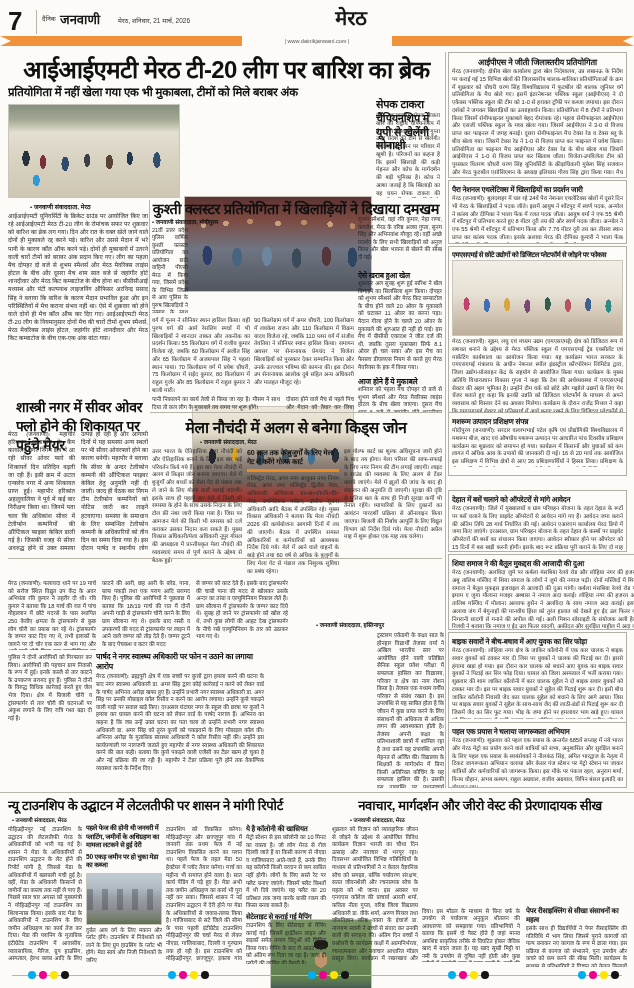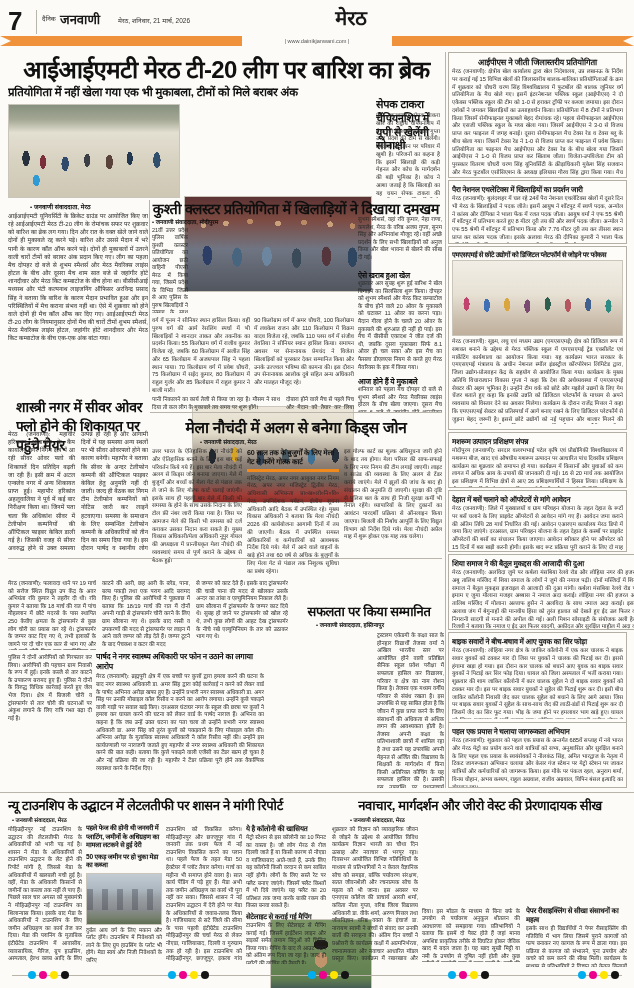--- a/index.html
+++ b/index.html
@@ -129,39 +129,38 @@
   <div class="abs body" style="left:8px;top:580px;width:88px;height:70px;font-size:5.6px">मेरठ (जनवाणी): फलावदा थाने पर 19 मार्च को सरोज स्थित विद्युत उप केंद्र के अवर अभियंता रवि कुमार ने तहरीर दी थी। रवि कुमार ने बताया कि 18 मार्च की रात में पांच मौहल्लान में छोटे मदरसे के पास स्थापित 250 केवीए क्षमता के ट्रांसफार्मर से कुछ लोग चोरी का प्रयास कर रहे थे। ट्रांसफार्मर के जम्पर काट दिए गए थे, तभी इलाकों के जागने पर दो चोर एक कार से भाग गए और आते-जाते चोरी किया गया एल्युमिनियम का तार ले गए। पुलिस ने तहरीर के आधार पर मुकदमा दर्ज कर लिया था। फलावदा थाना प्रभारी अजय शुक्ला ने बताया कि शुक्रवार को चेकिंग के दौरान</div>
   <div class="abs body" style="left:102px;top:580px;width:88px;height:70px;font-size:5.6px">काटने की आरी, छह आरी के ब्लेड, पाना, बल्ब पकड़ी तथा एक पराग आदि बरामद किए हैं। पुलिस की आरोपियों ने पूछताछ में बताया कि 18/19 मार्च की रात में दोनों अपनी गाड़ी से ट्रांसफार्मर चोरी करने के लिए ग्राम सौलाना गए थे। इसके बाद रस्सी व उपकरणों की मदद से ट्रांसफार्मर पर लाइन में आने वाले जम्पर को तोड़ देते हैं। जम्पर टूटने के बाद पेचकश व कटर की मदद</div>
   <div class="abs body" style="left:196px;top:580px;width:92px;height:70px;font-size:5.6px">से जम्पर को काट देते हैं। इसके बाद ट्रांसफार्मर की चाबी पाना की मदद से खोलकर उसके अन्दर का तांबा व एल्युमिनियम निकाल लेते हैं। ग्राम सौलाना में ट्रांसफार्मर के जम्पर काट दिये थे। सुबह हो जाने पर ट्रांसफार्मर को खोल रहे थे, तभी कुछ लोगों की आहट देख ट्रांसफार्मर के नीचे रखे एल्युमिनियम के तार को उठाकर भाग गए थे।</div>
   <div class="abs body" style="left:8px;top:654px;width:84px;height:134px;font-size:5.6px">पुलिस ने दोनों आरोपियों को गिरफ्तार कर लिया। आरोपियों की पहचान ग्राम निवासी के रूप में हुई। इनके कब्जे से तार काटने के उपकरण बरामद हुए हैं। पुलिस ने दोनों के विरुद्ध विधिक कार्रवाई करते हुए जेल भेज दिया। क्षेत्र में बिजली चोरी व ट्रांसफार्मर से तार चोरी की घटनाओं पर अंकुश लगाने के लिए रात्रि गश्त बढ़ा दी गई है।</div>
 
   <div class="abs" style="left:96px;top:652px;width:168px">
     <div class="hlw" style="font-size:7.8px;line-height:1.25">पार्षद ने नगर स्वास्थ्य अधिकारी पर फोन न उठाने का लगाया आरोप</div>
     <div class="body" style="width:168px;height:114px;font-size:5.6px;margin-top:2px">मेरठ (जनवाणी): ब्रह्मपुरी क्षेत्र में एक बच्ची पर कुत्तों द्वारा हमला करने की घटना के बाद नगर स्वास्थ्य अधिकारी डा. अमर सिंह द्वारा कोई कार्रवाई न करने को लेकर वार्ड के पार्षद अभिनव अरोड़ा खफा हुए हैं। उन्होंने प्रभारी नगर स्वास्थ्य अधिकारी डा. अमर सिंह पर उनकी मोबाइल कॉल रिसीव न करने का आरोप लगाया। उन्होंने कुत्ते पकड़ने वाली गाड़ी पर सवाल खड़े किए। दरअसल घंटाघर नगर के स्कूल की छात्रा पर कुत्तों ने हमला कर घायल करने की घटना को लेकर वार्ड के पार्षद नाराज हैं। अभिनव का कहना है कि जब उन्हें उक्त घटना का पता चला तो उन्होंने प्रभारी नगर स्वास्थ्य अधिकारी डा. अमर सिंह को तुरंत कुत्तों को पकड़वाने के लिए मोबाइल कॉल की। अभिनव अरोड़ा के मुताबिक स्वास्थ्य अधिकारी ने कॉल रिसीव नहीं की। उन्होंने इस कार्यप्रणाली पर नाराजगी जताते हुए महापौर से नगर स्वास्थ्य अधिकारी की शिकायत करने की बात कही। बताया कि कुत्ते पकड़ने वाली एजेंसी का टेंडर खत्म हो चुका है और नई प्रक्रिया की जा रही है। महापौर ने टेंडर प्रक्रिया पूरी होने तक वैकल्पिक व्यवस्था करने के निर्देश दिए।</div>
   </div>
 
-  <div class="abs hl" style="left:294px;top:602px;width:150px;font-size:13px">सफलता पर किया सम्मानित</div>
   <div class="abs byline" style="left:316px;top:621px;width:120px;font-size:5.8px">• जनवाणी संवाददाता, हस्तिनापुर</div>
   <div class="abs photo ph-boy" style="left:270px;top:632px;width:102px;height:156px"></div>
   <div class="abs body" style="left:377px;top:632px;width:67px;height:156px;font-size:5.6px">ट्रस्टलम एकेडमी के कक्षा सात के होनहार विद्यार्थी तेजस्व वर्मा ने अखिल भारतीय स्तर पर आयोजित होने वाली प्रतिष्ठित सैनिक स्कूल प्रवेश परीक्षा में सफलता हासिल कर विद्यालय, परिवार व क्षेत्र का नाम रोशन किया है। तेजस्व एक मध्यम वर्गीय परिवार से संबंध रखता है। इस उपलब्धि से यह साबित होता है कि जीवन में कुछ प्राप्त करने के लिए संसाधनों की अधिकता से अधिक लगन की आवश्यकता होती है। तेजस्व अपनी कक्षा के प्रतिभाशाली छात्रों में शामिल रहा है तथा उसने यह उपलब्धि अपनी मेहनत से अर्जित की। विद्यालय के शिक्षकों के मार्गदर्शन में बिना किसी अतिरिक्त कोचिंग के यह सफलता हासिल की है। उसकी इस उपलब्धि पर प्रधानाचार्य श्रीराज आर्य ने समस्त स्टाफ के साथ बधाई देते हुए उज्ज्वल भविष्य की शुभकामनाएं प्रेषित कीं।</div>
 
   <div class="abs box" style="left:448px;top:52px;width:179px;height:126px">
     <div class="rrhead" style="font-size:8.2px;text-align:center">आईपीएस ने जीती जिलास्तरीय प्रतियोगिता</div>
     <div class="body" style="height:108px;font-size:5.7px">मेरठ (जनवाणी): क्षेत्रीय खेल कार्यालय द्वारा खेल निदेशालय, उप्र लखनऊ के निर्देश पर कराई गई 15 विभिन्न खेलों की जिलास्तरीय बालक-बालिका प्रतियोगिताओं के क्रम में शुक्रवार को चौधरी चरण सिंह विश्वविद्यालय में फुटबॉल की बालक जूनियर वर्ग प्रतियोगिता के मैच खेले गए। इसमें इंटरनेशनल पब्लिक स्कूल (आईपीएस) ने दो एकैक्स पब्लिक स्कूल की टीम को 1-0 से हराकर ट्रॉफी पर कब्जा जमाया। इस दौरान दर्शकों ने जमकर खिलाड़ियों का उत्साहवर्धन किया। प्रतियोगिता में 8 टीमों ने प्रतिभाग किया जिसमें सेमीफाइनल मुकाबले बेहद रोमांचक रहे। पहला सेमीफाइनल आईपीएस और एसजी पब्लिक स्कूल के मध्य खेला गया। जिसमें आईपीएस ने 3-0 से विजय प्राप्त कर फाइनल में जगह बनाई। दूसरा सेमीफाइनल मैच टेक्स रेड व टेक्स ब्लू के बीच खेला गया। जिसमें टेक्स रेड ने 1-0 से विजय प्राप्त कर फाइनल में प्रवेश किया। प्रतियोगिता का फाइनल मैच आईपीएस और टेक्स रेड के बीच खेला गया जिसमें आईपीएस ने 1-0 से विजय प्राप्त कर खिताब जीता। विजेता-उपविजेता टीम को पुरस्कार वितरण चौधरी चरण सिंह यूनिव​र्सिटी के क्रीड़ाधिकारी मुकेश सिंह सजवान और मेरठ फुटबॉल एसोसिएशन के अध्यक्ष इलियास गौरव सिंह द्वारा किया गया। मैच के निर्णायक अकरम, प्रदीप रोहित बंसल, दुर्गेश सिंह टिम आदि रहे। इस अवसर पर रामबल, उपक्रीड़ाधिकारी और वरिष्ठ फुटबॉल कोच ललित यंत्री उपस्थित रहे।</div>
   </div>
   <div class="abs box" style="left:448px;top:180px;width:179px;height:64px">
     <div class="rrhead">पैरा नेशनल एथलेटिक्स में खिलाड़ियों का प्रदर्शन जारी</div>
     <div class="body" style="height:48px;font-size:5.7px">मेरठ (जनवाणी): बुलंदशहर में चल रहे 24वें पैरा नेशनल एथलेटिक्स खेलों में दूसरे दिन भी मेरठ के खिलाड़ियों ने पदक जीते। इसमें आयुष ने शॉटपुट में स्वर्ण पदक, अन्मोल ने कांस्य और दीपिका ने भाला फेंक में रजत पदक जीता। आयुष वर्मा ने एफ 55 श्रेणी में शॉटपुट में प्रतिभाग करते हुए 8 मीटर दूरी तय की और स्वर्ण पदक जीता। अन्मोल ने एफ 55 श्रेणी में शॉटपुट में प्रतिभाग किया और 7.76 मीटर दूरी तय कर तीसरा स्थान प्राप्त कर कांस्य पदक जीता। इसके अलावा मेरठ की दीपिका कुमारी ने भाला फेंक प्रतियोगिता में प्रतिभाग करते हुए 13.10 मीटर दूरी तय की और दूसरा स्थान प्राप्त कर रजत पदक जीता। तीनों खिलाड़ियों ने पदक जीतकर मेरठ का नाम रोशन किया है। सभी खिलाड़ियों को पदक प्राप्त करने पर एथलेटिक्स कोच गौरव त्यागी, आरएसओ विधि यादव, जिला पैरा खेल के अध्यक्ष अजयवीर पुत्र आदि ने बधाई दी।</div>
   </div>
   <div class="abs box" style="left:448px;top:246px;width:179px;height:184px">
     <div class="rrhead" style="font-size:6.8px;letter-spacing:-0.3px">एमएसएमई से छोटे उद्योगों को डिजिटल प्लेटफॉर्म से जोड़ने पर फोकस</div>
     <div class="photo ph-msme" style="width:171px;height:76px;margin:1px 0 2px 0"></div>
     <div class="body" style="height:86px;font-size:5.7px">मेरठ (जनवाणी): सूक्ष्म, लघु एवं मध्यम उद्यम (एमएसएमई) क्षेत्र को डिजिटल रूप में सशक्त बनाने के उद्देश्य से मेरठ पब्लिक स्कूल में एमएसएमई ट्रेड एक्सीलेंट एवं मार्केटिंग कार्यशाला का आयोजन किया गया। यह कार्यक्रम भारत सरकार के एमएसएमई मंत्रालय के अधीन नेशनल स्मॉल इंडस्ट्रीज कॉरपोरेशन लिमिटेड द्वारा, जिला उद्योग-प्रोत्साहन केंद्र के सहयोग से आयोजित किया गया। कार्यक्रम के मुख्य अतिथि विचारप्रधान विकास गुप्ता ने कहा कि देश की अर्थव्यवस्था में एमएसएमई सेक्टर की अहम भूमिका है। उन्होंने टीम वर्क को छोटे और मझोले उद्यमों के लिए गेम चेंजर बताते हुए कहा कि इनकी उन्नति को डिजिटल प्लेटफॉर्म के माध्यम से अपने व्यवसाय को विस्तार देने का अवसर मिलेगा। कार्यक्रम के दौरान राजेंद्र मित्तल ने कहा कि एमएसएमई सेक्टर को प्रतिस्पर्धा में आगे बनाए रखने के लिए डिजिटल प्लेटफॉर्म से जुड़ना बेहद जरूरी है। इससे छोटे उद्योगों को नई पहचान और बाजार मिलने की संभावना बढ़ेगी। इस दौरान जिला समन्वयक अधिकारी मान्या चतुर्वेदी, डा. सीमा, राजेंद्र प्रकाश बीना सिंह, एनएसआईसी के अंश गुप्ता और उप महाप्रबंधक समीर अग्रवाल समेत कई गणमान्य लोग उपस्थित रहे।</div>
   </div>
-  <div class="abs box" style="left:448px;top:432px;width:179px;height:56px">
+  <div class="abs box" style="left:448px;top:412px;width:179px;height:64px">
     <div class="rrhead">मशरूम उत्पादन प्रशिक्षण संपन्न</div>
     <div class="body" style="height:40px;font-size:5.7px">मोदीपुरम (जनवाणी): सरदार वल्लभभाई पटेल कृषि एवं प्रौद्योगिकी विश्वविद्यालय में मशरूम बीज, खाद एवं औषधीय मशरूम उत्पादन पर आधारित पांच दिवसीय प्रशिक्षण कार्यक्रम का शुक्रवार को समापन हो गया। कार्यक्रम में किसानों और युवाओं को कम लागत में अधिक आय के उपायों की जानकारी दी गई। 16 से 20 मार्च तक आयोजित इस प्रशिक्षण में विभिन्न क्षेत्रों से आए 36 प्रशिक्षणार्थियों ने हिस्सा लिया। प्रशिक्षण के दौरान प्रतिभागियों को मशरूम की उन्नत खेती, बीज तैयार करने की विधि, प्रसंस्करण, विपणन और निर्यात से जुड़ी जानकारी दी गई। समापन अवसर पर निदेशक प्रसार डा. कमल खिलाड़ी ने कहा कि मशरूम उत्पादन कम लागत में अधिक मुनाफा देने वाला व्यवसाय है। कार्यक्रम में डा. गोपाल सिंह, डा. लोकेश सिंह और डा. सुनील कुमार सहित अन्य वैज्ञानिकों ने प्रशिक्षण दिया। अंत में सभी प्रतिभागियों को प्रमाण पत्र वितरित कर सम्मानित किया।</div>
   </div>
   <div class="abs box" style="left:448px;top:490px;width:179px;height:62px">
     <div class="rrhead">देहात में बसें चलाने को ऑपरेटरों से मांगे आवेदन</div>
     <div class="body" style="height:46px;font-size:5.7px">मेरठ (जनवाणी): जिले में मुख्यालयों व ग्राम परिवहन योजना के तहत देहात के रूटों पर बसें चलाने के लिए प्राइवेट ऑपरेटरों से आवेदन मांगे गए हैं। आवेदन जमा कराने की अंतिम तिथि 28 मार्च निर्धारित की गई। आवेदन एआरएम कार्यालय मेरठ डिपो में जमा किए जाएंगे। दरअसल, ग्राम परिवहन योजना के तहत देहात के कस्बों पर प्राइवेट ऑपरेटरों की बसों का संचालन किया जाएगा। आवेदन स्वीकार होने पर ऑपरेटर को 15 दिनों में बस खड़ी करनी होगी। इसके बाद रूट प्रक्रिया पूरी कराने के लिए दो माह का समय मिलेगा। आवेदनों की जांच व चयन आरएम की अध्यक्षता में गठित कमेटी द्वारा किया जाएगा। इन रूटों में मेरठ से किठौर, परीक्षितगढ़ और ग्रामीण अंचल के मार्ग शामिल हैं।</div>
   </div>
   <div class="abs box" style="left:448px;top:554px;width:194px;height:76px">
     <div class="rrhead">शिया समाज ने की बैतूल मुकद्दस की आजादी की दुआ</div>
     <div class="body" style="height:60px;font-size:5.7px">मेरठ (जनवाणी): अलविदा जुमे पर कर्बला मंसबिया रेलवे रोड और लोहिया नगर की हजरत अबु तालिब मस्जिद में शिया समाज के लोगों ने जुमे की नमाज पढ़ी। दोनों मस्जिदों में शिया समाज ने बैतूल मुकद्दस इजराइल से आजादी की दुआ मांगी। कर्बला मंसबिया रेलवे रोड पर इमाम ए जुमा मौलाना मजहर अब्बास ने नमाज अदा कराई। लोहिया नगर की हजरत अबु तालिब मस्जिद में मौलाना अल्ताफ हुसैन ने अलविदा के साथ नमाज अदा कराई। इसके अलावा जंग में बेगुनाहों की मानवीय हिंसा को तुरंत हालात को देखते हुए ईद उल फितर की निगरानी सादगी से मनाने की अपील की गई। अली मिशन सोसाइटी के संयोजक अली हैदर रिजवी ने बताया कि नमाज ए ईद उल फितर सादगी, अकीदत और सुरक्षित माहौल में अदा की जाएगी। अलविदाई रमजान उल मुबारक के 30 रोजे मुकम्मल होने पर नमाजी शुक्र अदा करेंगे।</div>

